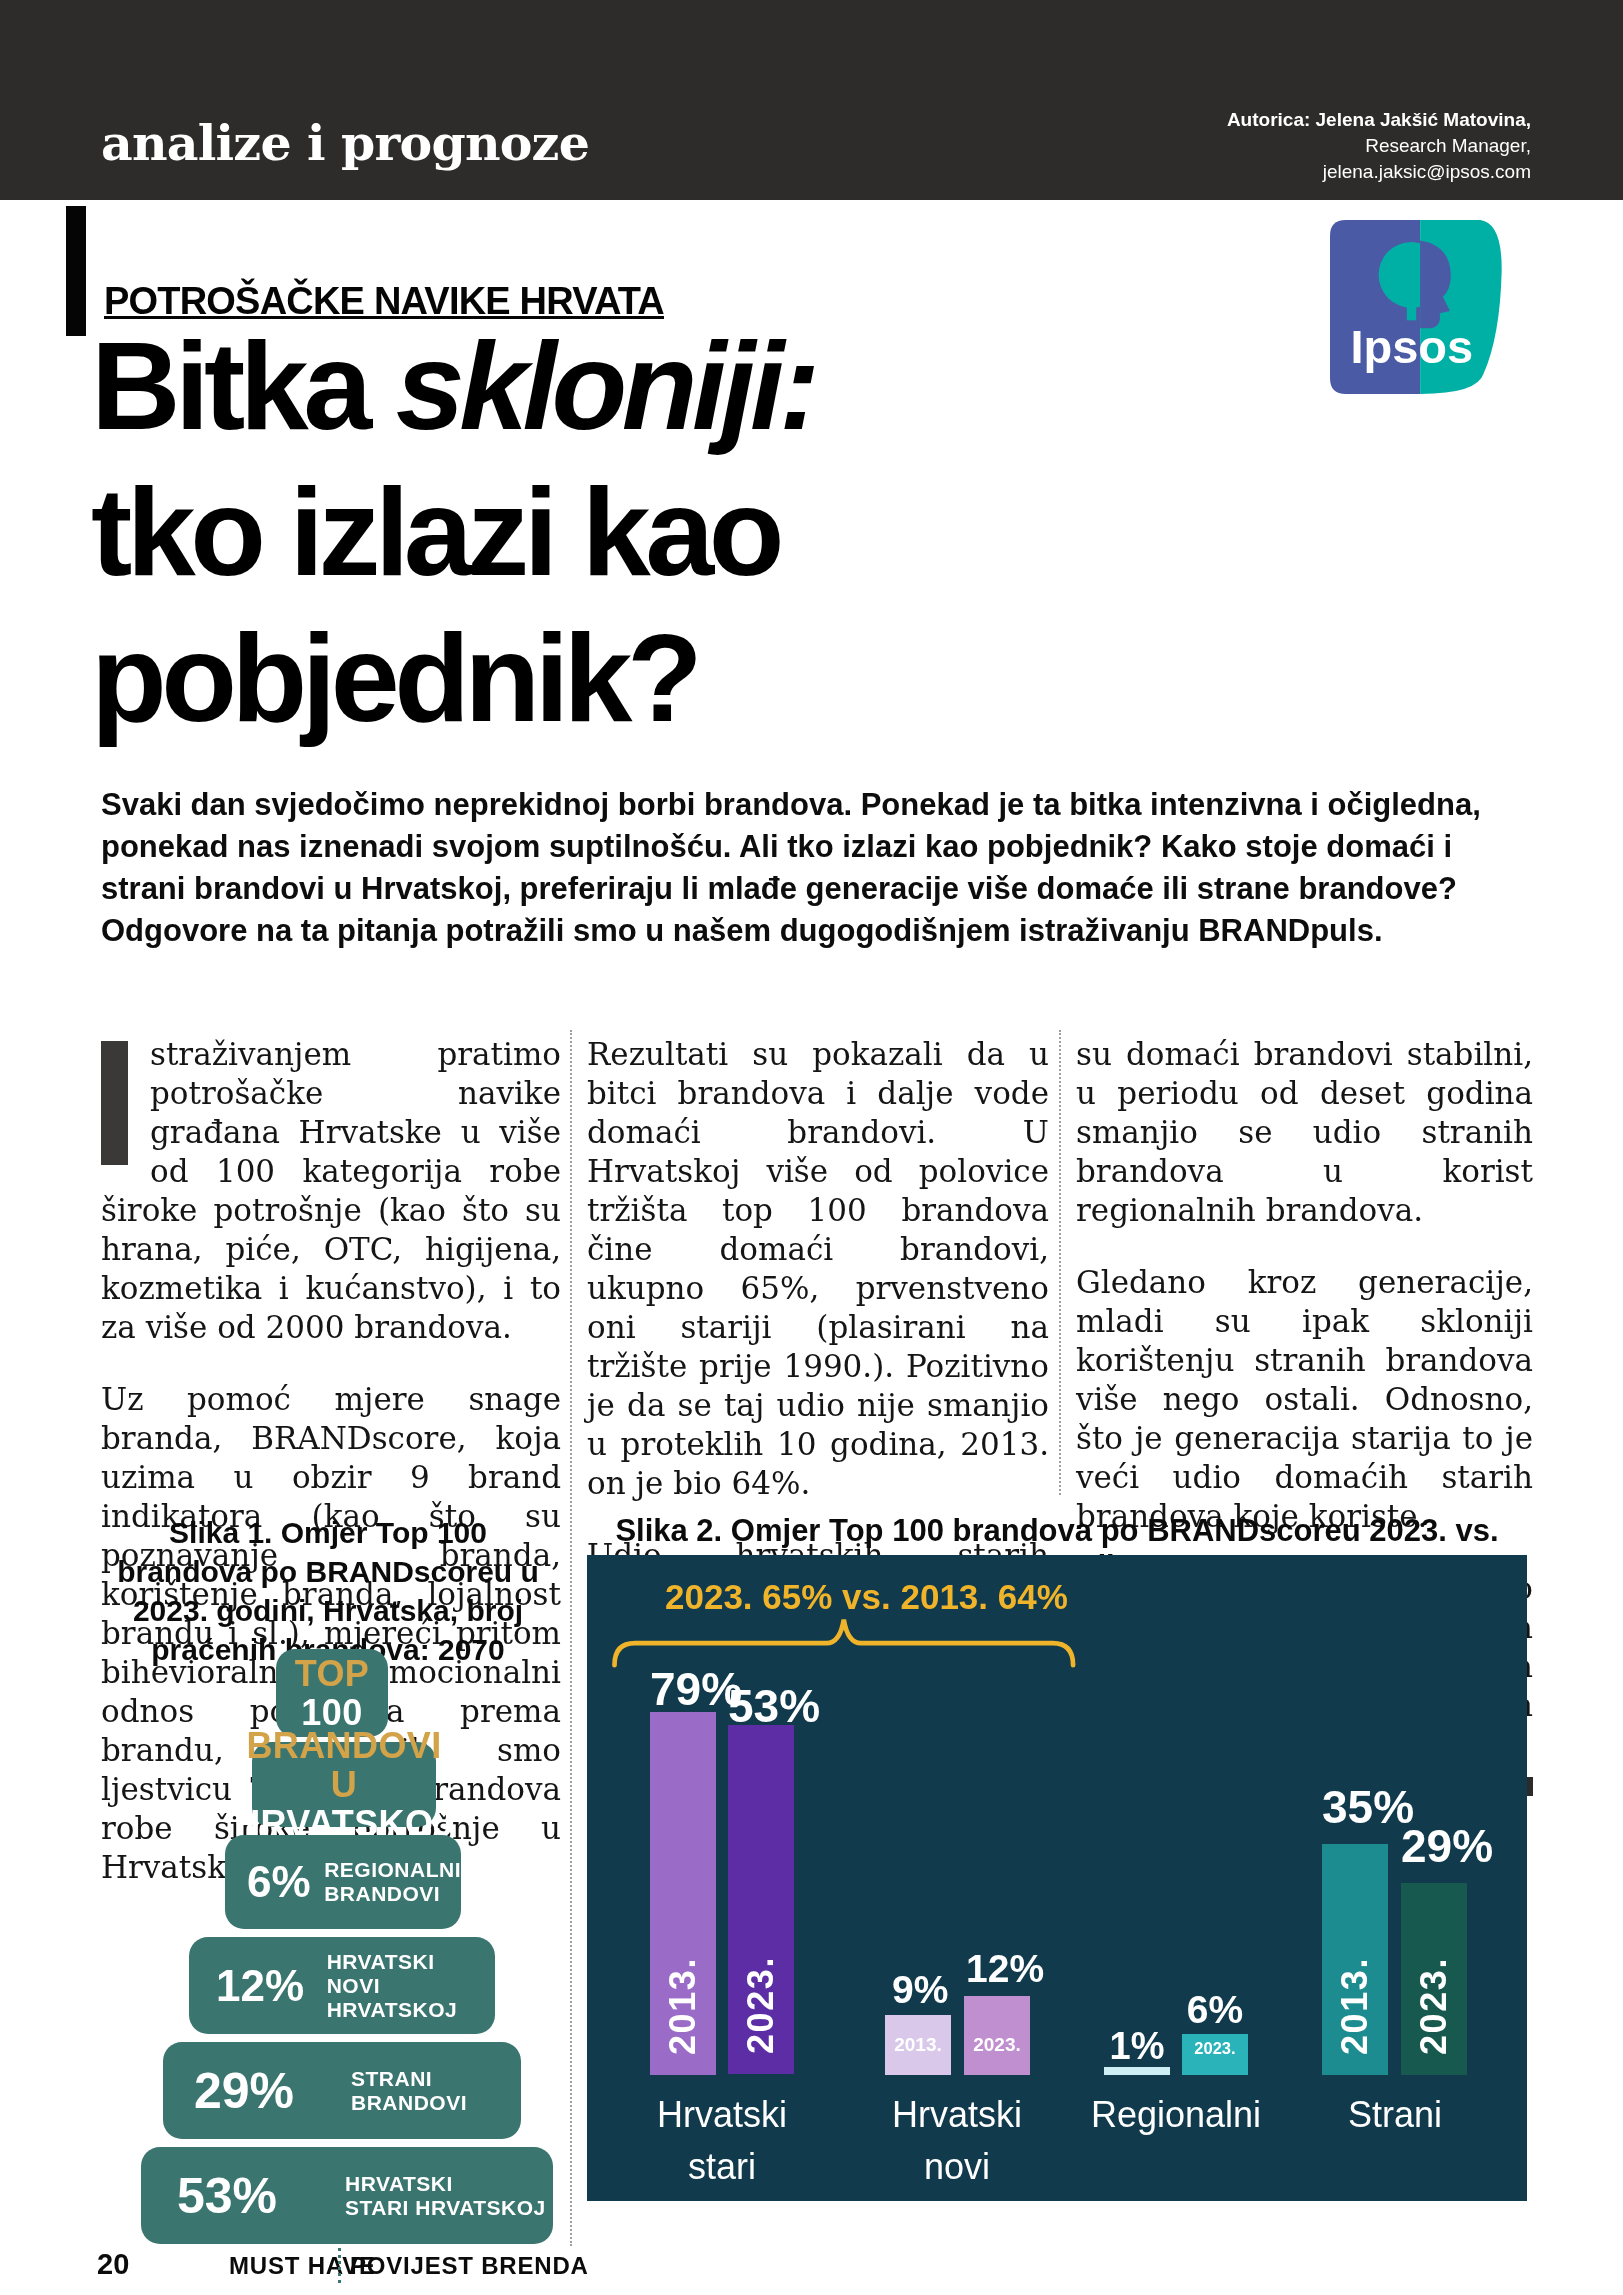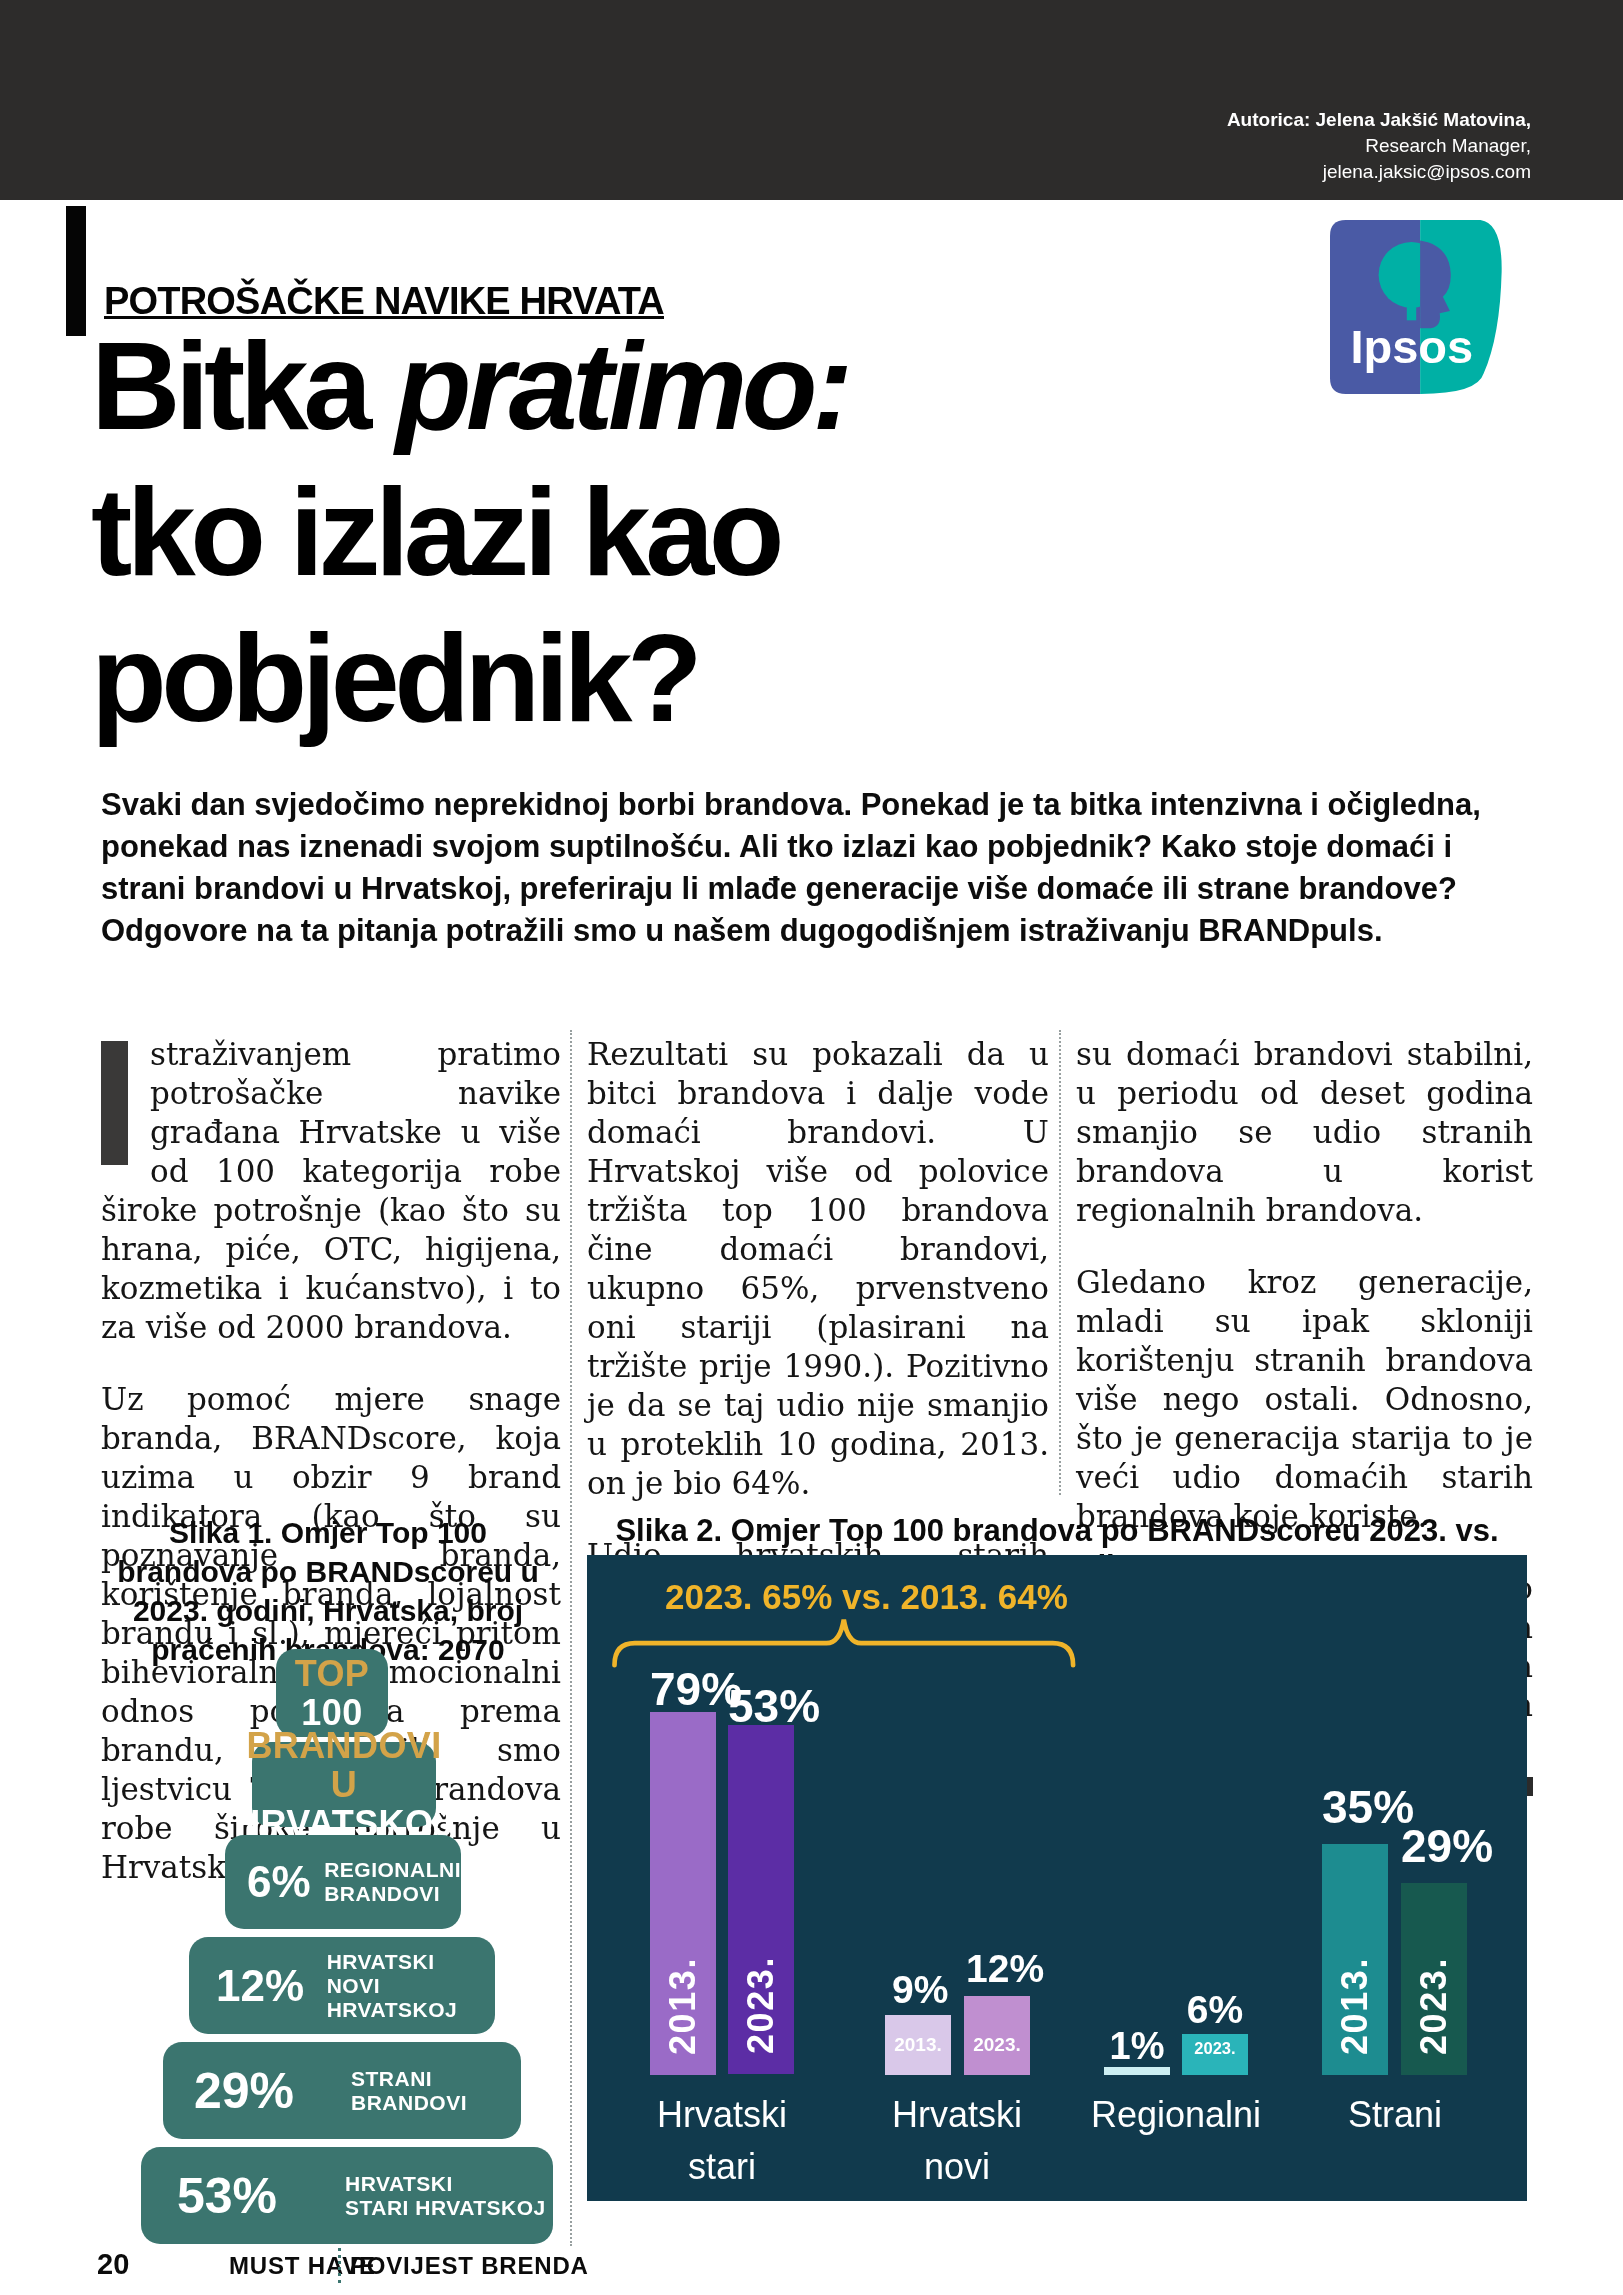--- a/index.html
+++ b/index.html
@@ -88,20 +88,21 @@
   .foot-brand{left:229px;font-size:24px;letter-spacing:0.8px;top:2252px;}
   .foot-div{position:absolute;left:338px;top:2248px;height:35px;width:0;border-left:3.1px dotted #3b756f;}
   .foot-sec{left:350px;font-size:24px;letter-spacing:0.8px;top:2252px;}
 </style>
 </head>
 <body>
 
 <div class="page">
 
   <div class="masthead">
+    <div class="masthead-title">analize i prognoze</div>
     <div class="author">
       <div class="b">Autorica: Jelena Jakšić Matovina,</div>
       <div>Research Manager,</div>
       <div>jelena.jaksic@ipsos.com</div>
     </div>
   </div>
 
   <div class="kicker-bar"></div>
   <div class="kicker">POTROŠAČKE NAVIKE HRVATA</div>
 
@@ -110,21 +111,21 @@
       <path d="M20,0 H115 V222 H20 Q0,222 0,202 V20 Q0,0 20,0 Z" fill="#4a5aa5"></path>
       <path d="M115,0 H192 Q220,4 219,66 Q217,148 196,196 Q188,222 115,222 Z" fill="#00b0a5"></path>
       <circle cx="104" cy="70" r="42" fill="#00b0a5"></circle>
       <rect x="98" y="100" width="12" height="28" fill="#00b0a5"></rect>
       <path d="M115,26 Q152,32 154,68 Q155,88 144,98 L153,116 L140,119 Q143,140 121,138 L115,138 Z" fill="#4a5aa5"></path>
       <text x="26" y="182" font-family="Liberation Sans, sans-serif" font-size="60" font-weight="bold" fill="#ffffff">Ipsos</text>
     </svg>
   </div>
 
   <div class="title">
-    <div><span>Bitka </span><span class="it">pratimo:</span></div>
+    <div><span>Bitka </span><span class="it">skloniji:</span></div>
     <div>tko izlazi kao</div>
     <div>pobjednik?</div>
   </div>
 
   <div class="lead">Svaki dan svjedočimo neprekidnoj borbi brandova. Ponekad je ta bitka intenzivna i očigledna, ponekad nas iznenadi svojom suptilnošću. Ali tko izlazi kao pobjednik? Kako stoje domaći i strani brandovi u Hrvatskoj, preferiraju li mlađe generacije više domaće ili strane brandove? Odgovore na ta pitanja potražili smo u našem dugogodišnjem istraživanju BRANDpuls.</div>
 
   <div class="col col1">
     <p><span class="dropcap">I</span><span>straživanjem pratimo potrošačke navike građana Hrvatske u više od 100 kategorija robe široke potrošnje (kao što su hrana, piće, OTC, higijena, kozmetika i kućanstvo), i to za više od 2000 brandova.</span></p>
     <p>Uz pomoć mjere snage branda, BRANDscore, koja uzima u obzir 9 brand indikatora (kao što su poznavanje branda, korištenje branda, lojalnost brandu i sl.), mjereći pritom bihevioralni i emocionalni odnos potrošača prema brandu, napravili smo ljestvicu TOP 100 brandova robe široke potrošnje u Hrvatskoj.</p>
   </div>

